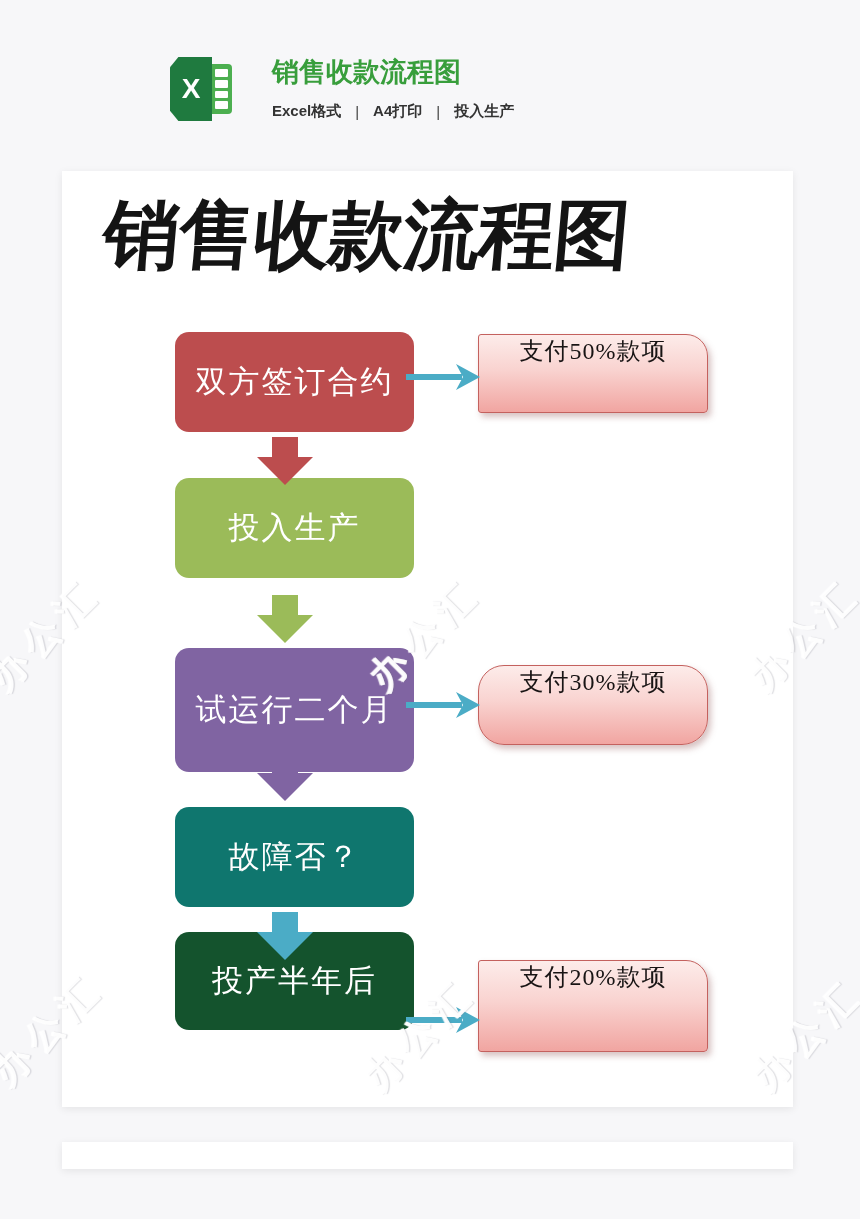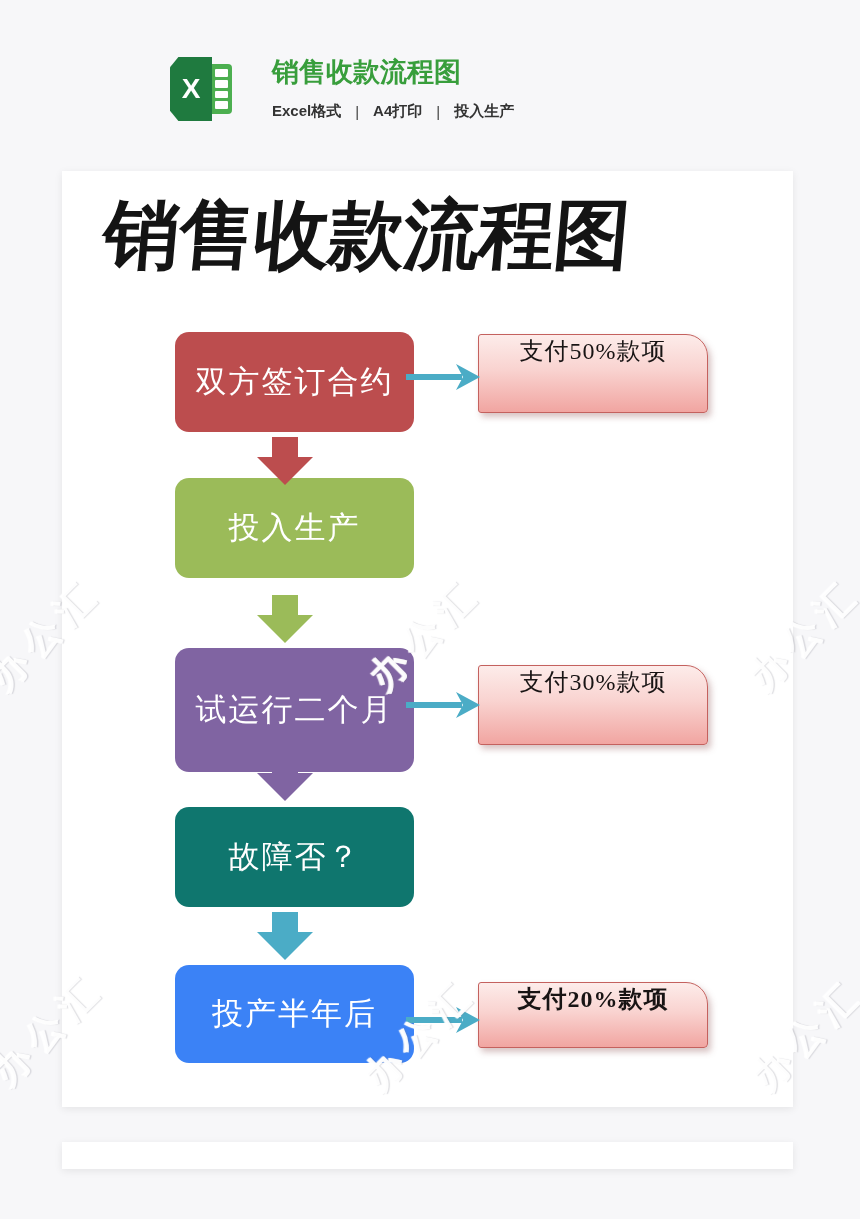--- a/index.html
+++ b/index.html
@@ -105,31 +105,31 @@
   </div>
   <div class="step-box" style="top: 307px; height: 100px; background: rgb(155, 187, 89);">
     <span>投入生产</span>
   </div>
   <div class="step-box" style="top: 477px; height: 124px; background: rgb(128, 100, 162);">
     <span>试运行二个月</span>
   </div>
   <div class="step-box" style="top: 636px; height: 100px; background: #0f766e;">
     <span>故障否？</span>
   </div>
-  <div class="step-box" style="top: 794px; height: 98px; background: #3b82f6;">
+  <div class="step-box" style="top: 761px; height: 98px; background: #14532d;">
     <span>投产半年后</span>
   </div>
 
   <div class="pay-box" style="top:163px;height:79px;">
     <span>支付50%款项</span>
   </div>
-  <div class="pay-box" style="top:494px;height:80px;">
+  <div class="pay-box" style="top:494px;height:80px;border-radius:26px;">
     <span>支付30%款项</span>
   </div>
-  <div class="pay-box" style="top:811px;height:66px;font-weight:bold;">
+  <div class="pay-box" style="top:789px;height:92px;">
     <span>支付20%款项</span>
   </div>
 
   <svg class="down-arrow" style="top:266px;" viewBox="0 0 56 48">
     <polygon points="15,0 41,0 41,20 56,20 28,48 0,20 15,20" fill="#bc4d4e"></polygon>
   </svg>
   <svg class="down-arrow" style="top:424px;" viewBox="0 0 56 48">
     <polygon points="15,0 41,0 41,20 56,20 28,48 0,20 15,20" fill="#9bbb59"></polygon>
   </svg>
   <svg class="down-arrow" style="top:582px;" viewBox="0 0 56 48">

